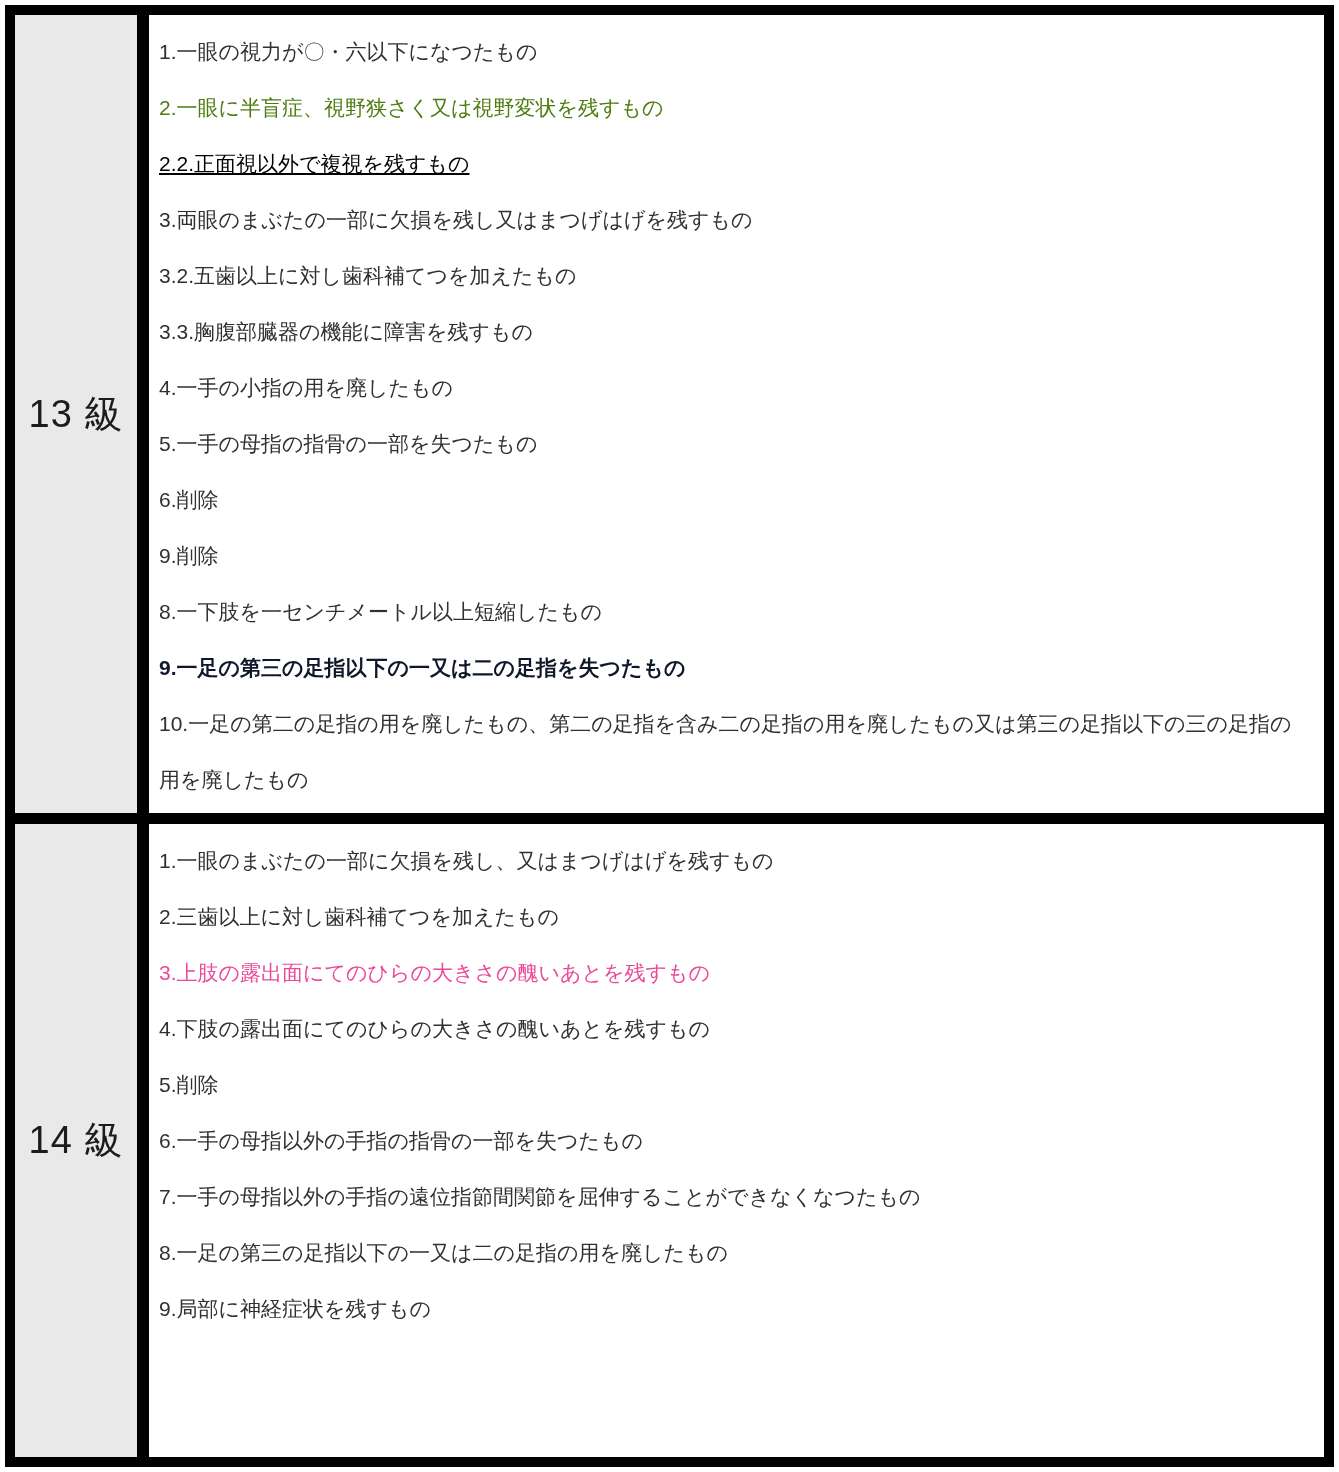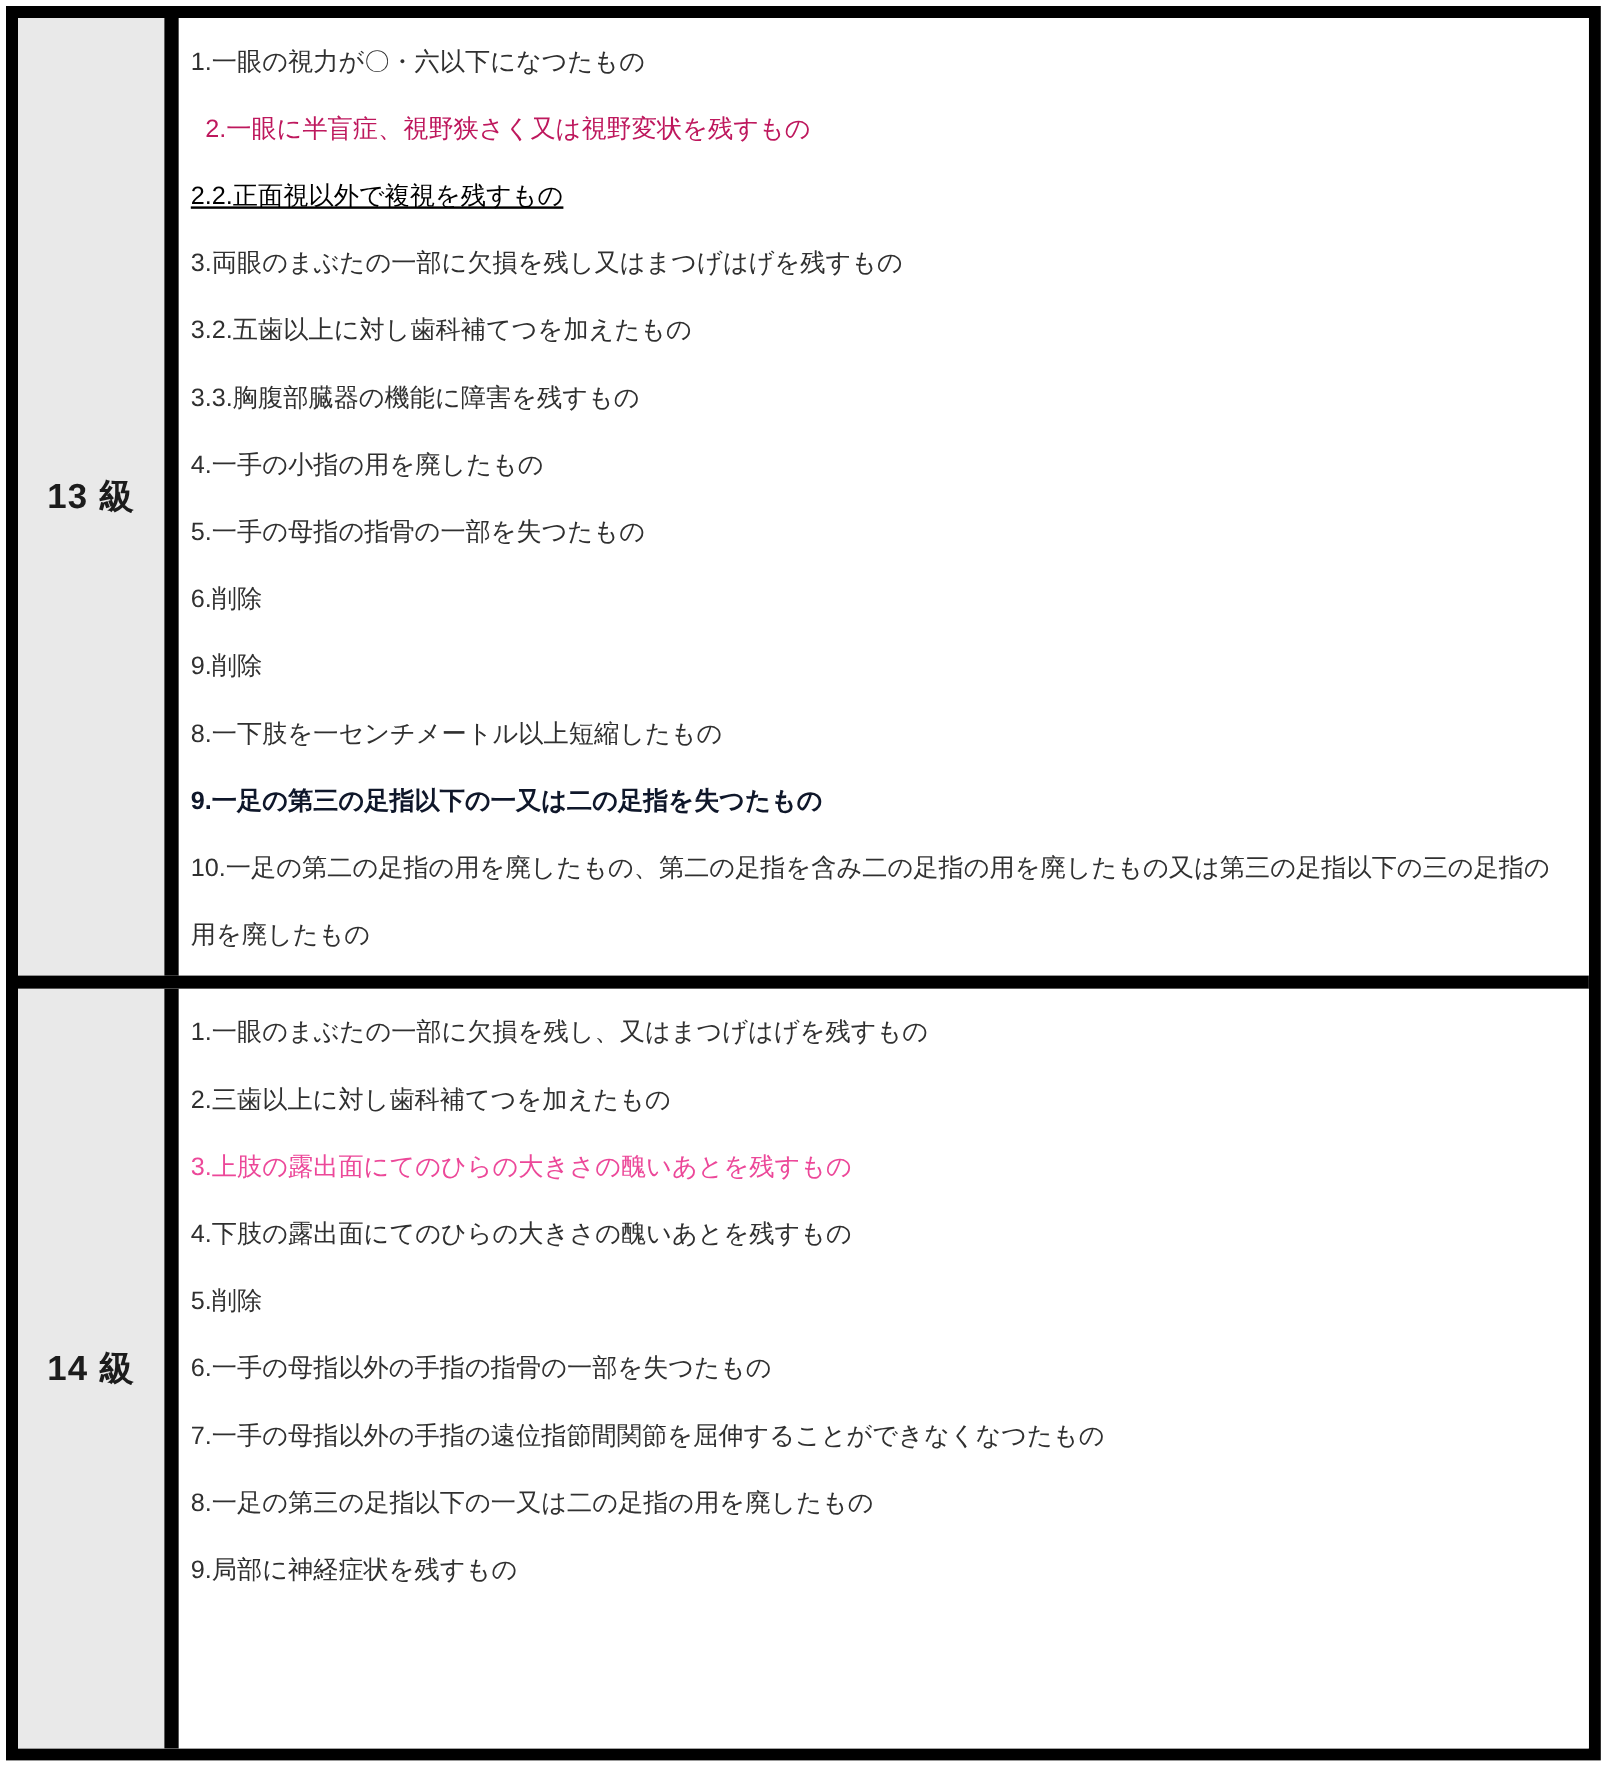--- a/index.html
+++ b/index.html
@@ -38,22 +38,22 @@
   }
   .grade-cell {
     flex: 0 0 122px;
     background: #e9e9e9;
     border-right: 12px solid #000000;
     display: flex;
     align-items: center;
     justify-content: center;
   }
   .grade-label {
-    font-size: 29px;
-    font-weight: bold;
+    font-size: 38px;
+    font-weight: normal;
     color: #1c1c1c;
     letter-spacing: 1px;
     white-space: nowrap;
   }
   .items-cell {
     flex: 1;
     min-width: 0;
     padding: 9px 28px 5px 10px;
     background: #ffffff;
   }
@@ -69,21 +69,21 @@
 <body>
 
 <div class="page">
   <div class="grade-table" id="grade-table">
   <div class="grade-row">
     <div class="grade-cell" style="background: rgb(233, 233, 233);">
       <span class="grade-label" style="color: rgb(28, 28, 28);">13 級</span>
     </div>
     <div class="items-cell">
           <div class="item-line" style="color: rgb(48, 48, 48);">1.一眼の視力が〇・六以下になつたもの</div>
-          <div class="item-line" style="color: #be185d; margin-left: 12px;">2.一眼に半盲症、視野狭さく又は視野変状を残すもの</div>
+          <div class="item-line" style="color: #4d7c0f;">2.一眼に半盲症、視野狭さく又は視野変状を残すもの</div>
           <div class="item-line" style="color: #000000; text-decoration: underline;">2.2.正面視以外で複視を残すもの</div>
           <div class="item-line" style="color: rgb(48, 48, 48);">3.両眼のまぶたの一部に欠損を残し又はまつげはげを残すもの</div>
           <div class="item-line" style="color: rgb(48, 48, 48);">3.2.五歯以上に対し歯科補てつを加えたもの</div>
           <div class="item-line" style="color: rgb(48, 48, 48);">3.3.胸腹部臓器の機能に障害を残すもの</div>
           <div class="item-line" style="color: rgb(48, 48, 48);">4.一手の小指の用を廃したもの</div>
           <div class="item-line" style="color: rgb(48, 48, 48);">5.一手の母指の指骨の一部を失つたもの</div>
           <div class="item-line" style="color: rgb(48, 48, 48);">6.削除</div>
           <div class="item-line" style="color: rgb(48, 48, 48);">9.削除</div>
           <div class="item-line" style="color: rgb(48, 48, 48);">8.一下肢を一センチメートル以上短縮したもの</div>
           <div class="item-line" style="color: #0f172a; font-weight: bold;">9.一足の第三の足指以下の一又は二の足指を失つたもの</div>

